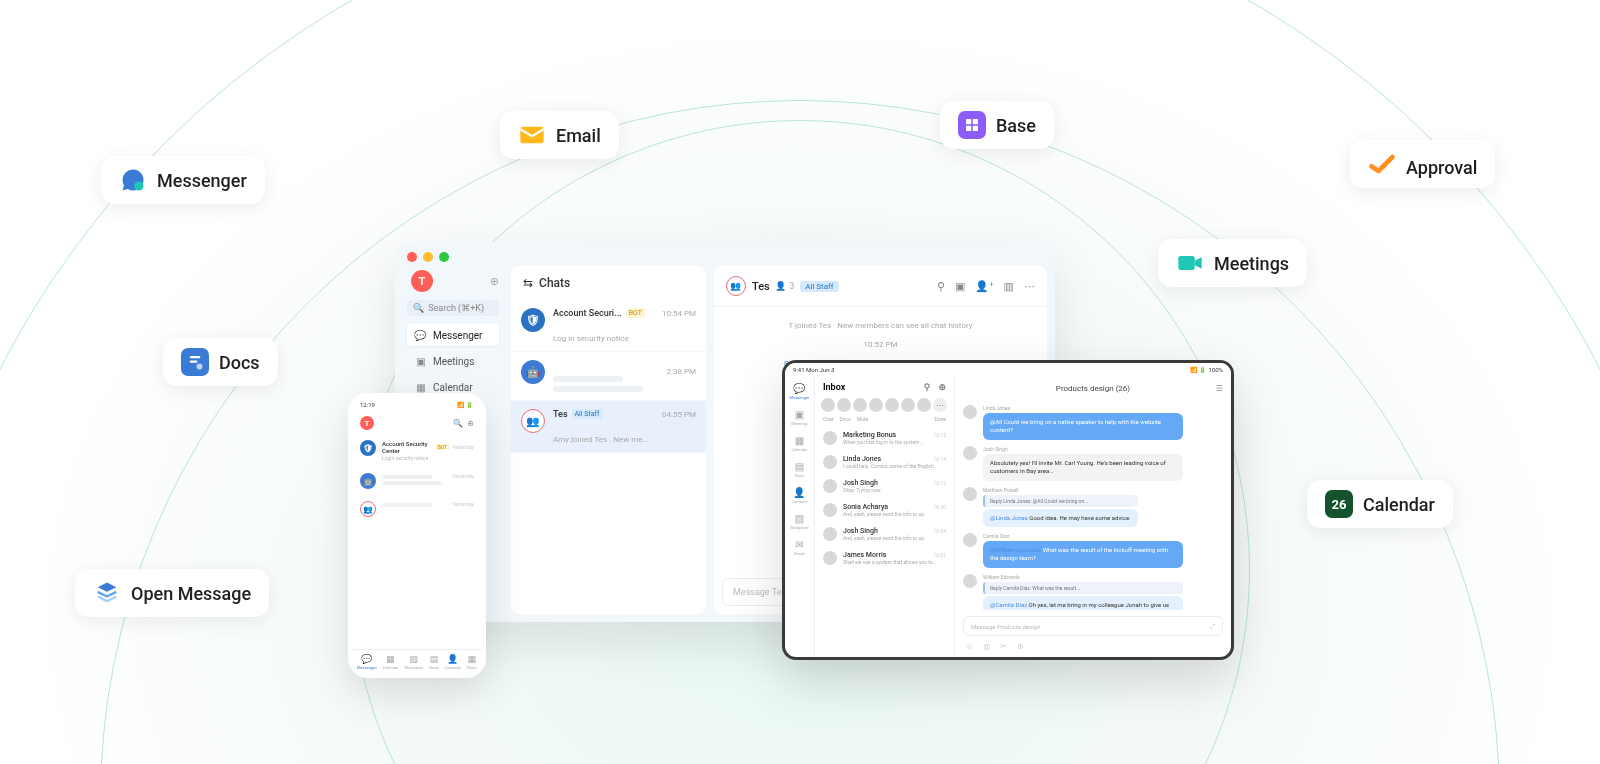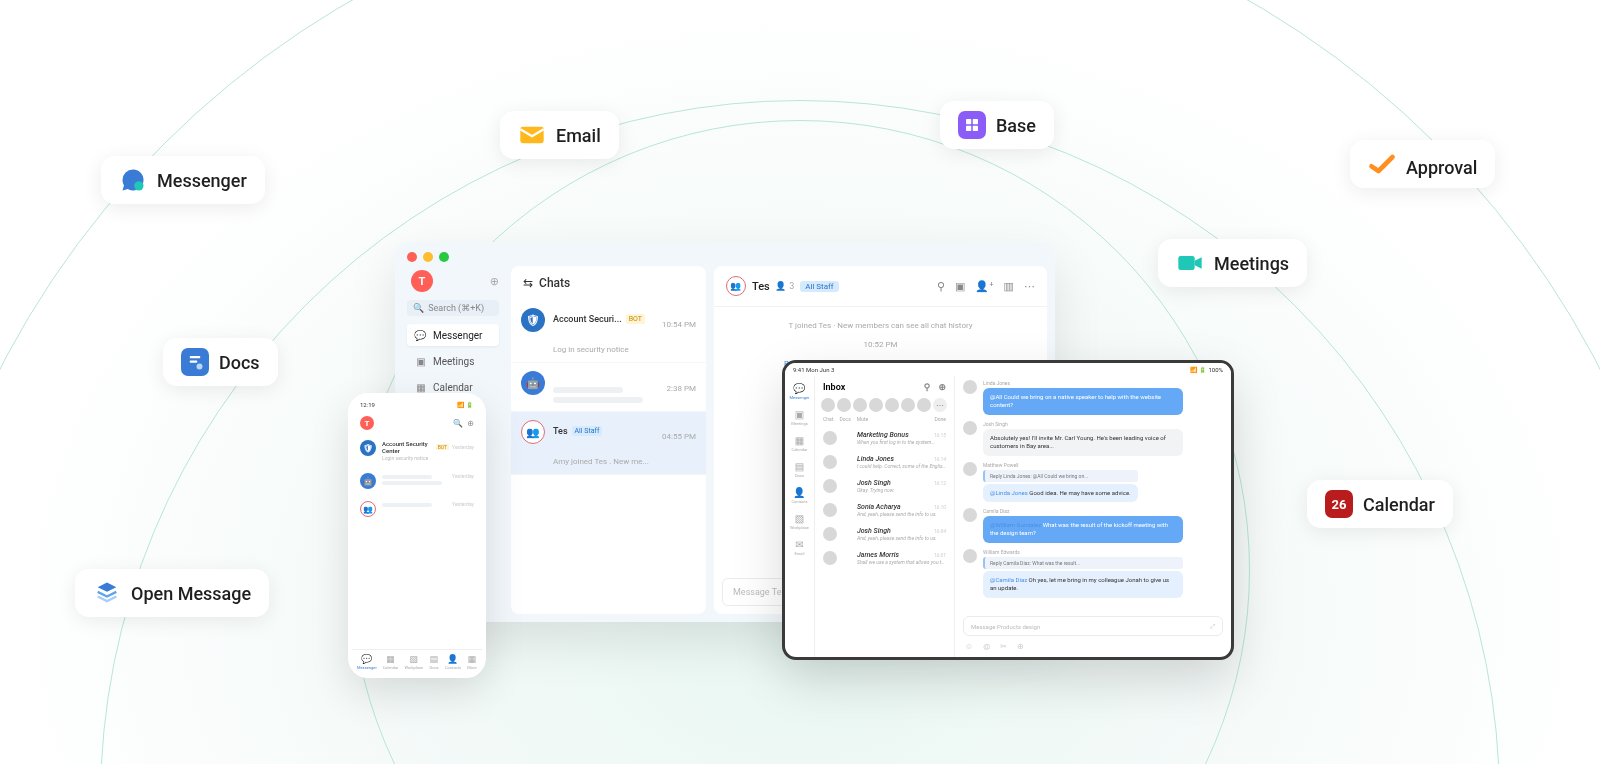--- a/index.html
+++ b/index.html
@@ -66,21 +66,21 @@
 .d-chats{width:195px;background:#fff;border-radius:8px;display:flex;flex-direction:column;overflow:hidden;}
 .d-chats-head{display:flex;align-items:center;gap:6px;font-size:12px;font-weight:500;padding:10px 12px;color:#333;}
 .d-chat-row{display:flex;align-items:flex-start;gap:8px;padding:8px 10px;font-size:9px;border-bottom:1px solid #f4f6f8;}
 .d-chat-row.sel{background:#e8f0fb;}
 .d-chat-ava{width:24px;height:24px;border-radius:50%;flex-shrink:0;display:flex;align-items:center;justify-content:center;color:#fff;font-weight:600;font-size:11px;}
 .d-chat-main{flex:1;min-width:0;}
 .d-chat-top{display:flex;align-items:center;gap:4px;}
 .d-chat-name{color:#333;font-weight:500;white-space:nowrap;overflow:hidden;text-overflow:ellipsis;max-width:90px;}
 .d-chat-badge{background:#fff4d6;color:#c48a00;font-size:7px;padding:1px 3px;border-radius:2px;}
 .d-chat-badge.blue{background:#d6eafe;color:#2a72c4;}
-.d-chat-time{margin-left:auto;color:#aaa;font-size:8px;margin-top:12px;}
+.d-chat-time{margin-left:auto;color:#aaa;font-size:8px;}
 .d-chat-sub{color:#aaa;font-size:8px;white-space:nowrap;overflow:hidden;text-overflow:ellipsis;margin-top:16px;}
 .d-chat-sub.bar{height:6px;background:#eef1f4;border-radius:3px;width:70px;}
 
 .d-chat-view{flex:1;background:#fff;border-radius:8px;display:flex;flex-direction:column;overflow:hidden;position:relative;}
 .d-cv-head{display:flex;align-items:center;gap:6px;padding:10px 12px;border-bottom:1px solid #f0f2f4;font-size:11px;}
 .d-cv-ava{width:20px;height:20px;border-radius:50%;border:1px solid #e06c75;display:flex;align-items:center;justify-content:center;font-size:9px;color:#e06c75;}
 .d-cv-title{font-weight:500;color:#222;}
 .d-cv-sub{color:#aaa;font-size:9px;}
 .d-cv-tag{background:#d6eafe;color:#2a72c4;font-size:8px;padding:1px 5px;border-radius:3px;}
 .d-cv-actions{margin-left:auto;display:flex;gap:10px;color:#888;font-size:11px;}
@@ -125,21 +125,21 @@
 .tb-sb-item{display:flex;flex-direction:column;align-items:center;font-size:4px;color:#aaa;gap:1px;}
 .tb-sb-item.active{color:#3a7bd5;}
 .tb-sb-ico{width:12px;height:12px;display:flex;align-items:center;justify-content:center;font-size:10px;}
 .tb-inbox{width:140px;display:flex;flex-direction:column;border-right:1px solid #eee;overflow:hidden;}
 .tb-ib-head{display:flex;align-items:center;justify-content:space-between;padding:6px 8px;font-size:9px;font-weight:600;}
 .tb-ib-head-ico{display:flex;gap:8px;color:#888;font-size:9px;}
 .tb-avatars{display:flex;gap:2px;padding:0 6px 4px;}
 .tb-avatars .av{width:14px;height:14px;border-radius:50%;background:#d8d8d8;flex-shrink:0;}
 .tb-avatars .av.plus{background:#eee;color:#888;display:flex;align-items:center;justify-content:center;font-size:8px;}
 .tb-filter{display:flex;gap:6px;padding:0 8px 4px;font-size:5px;color:#aaa;}
-.tb-row{display:flex;align-items:flex-start;gap:20px;padding:5px 8px;font-size:6px;font-style:italic;}
+.tb-row{display:flex;align-items:flex-start;gap:6px;padding:5px 8px;font-size:6px;}
 .tb-rava{width:14px;height:14px;border-radius:50%;background:#d8d8d8;flex-shrink:0;}
 .tb-rmain{flex:1;min-width:0;}
 .tb-rname{font-size:7px;font-weight:500;color:#333;}
 .tb-rsub{font-size:5px;color:#aaa;white-space:nowrap;overflow:hidden;text-overflow:ellipsis;}
 .tb-rtime{font-size:5px;color:#ccc;margin-left:auto;}
 .tb-rtop{display:flex;align-items:center;}
 
 .tb-chat{flex:1;display:flex;flex-direction:column;overflow:hidden;}
 .tb-ch-head{display:flex;align-items:center;justify-content:center;font-size:8px;color:#444;padding:8px;position:relative;}
 .tb-ch-menu{position:absolute;right:8px;color:#888;}
@@ -233,21 +233,21 @@
     <svg viewBox="0 0 24 24" width="28" height="28">
         <path d="M12 3l8 4-8 4-8-4z" fill="#3a7bd5"></path>
         <path d="M4 11l8 4 8-4" fill="none" stroke="#5fa4ee" stroke-width="2"></path>
         <path d="M4 15l8 4 8-4" fill="none" stroke="#a8cef7" stroke-width="2"></path>
       </svg>
   </span>
   <span>Open Message</span>
 </div>
 
 <div class="pill" style="left:1307px;top:480px;">
-  <span class="ico" style="background:#b91c1c;border-radius:7px;color:#fff;font-weight:700;font-size:13px;">
+  <span class="ico" style="background:#14532d;border-radius:7px;color:#fff;font-weight:700;font-size:13px;">
     <span>26</span>
   </span>
   <span>Calendar</span>
 </div>
 
 <div class="desktop">
   <div class="traffic">
     <div class="dot r"></div>
     <div class="dot y"></div>
     <div class="dot g"></div>
@@ -535,20 +535,24 @@
                 <span class="tb-rname">James Morris</span>
                 <span class="tb-rtime">16:01</span>
               </div>
       <div class="tb-rsub">Shall we use a system that allows you to...</div>
     </div>
           </div>
         </div>
     </div>
 
     <div class="tb-chat">
+      <div class="tb-ch-head">
+        <span>Products design (26)</span>
+        <span class="tb-ch-menu">☰</span>
+      </div>
       <div class="tb-msgs" id="tb-msgs">
           <div class="tb-msg">
             <div class="tb-msg-ava"></div>
     <div class="tb-msg-body">
       <div class="tb-msg-name">Linda Jones</div>
               <div class="tb-bubble">@All Could we bring on a native speaker to help with the website content?</div>
             </div>
           </div>
           <div class="tb-msg">
             <div class="tb-msg-ava"></div>

